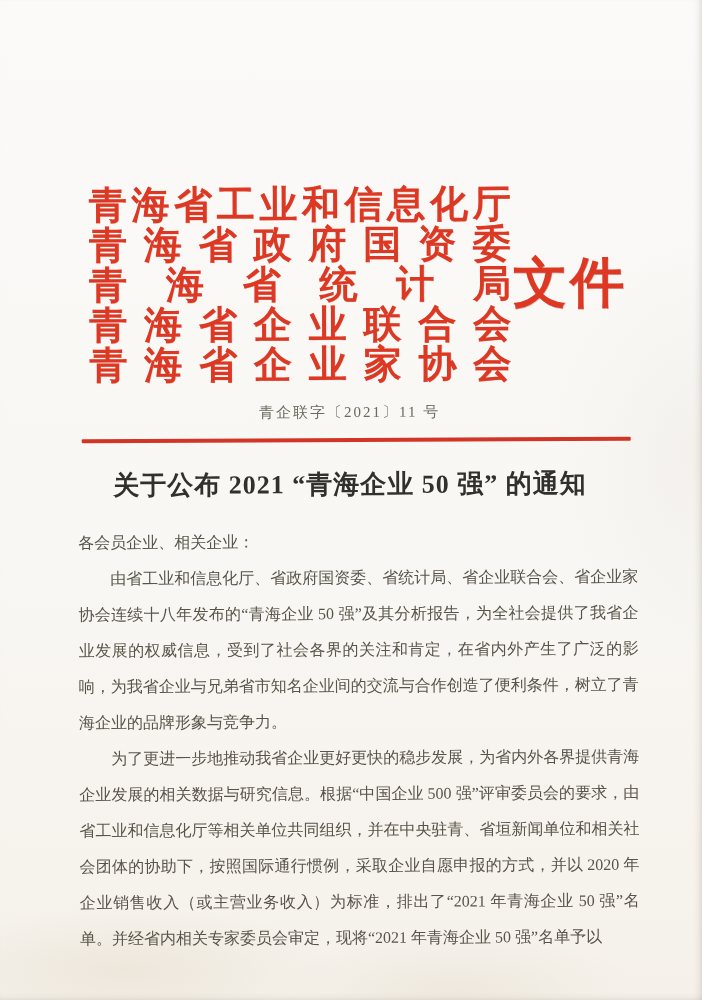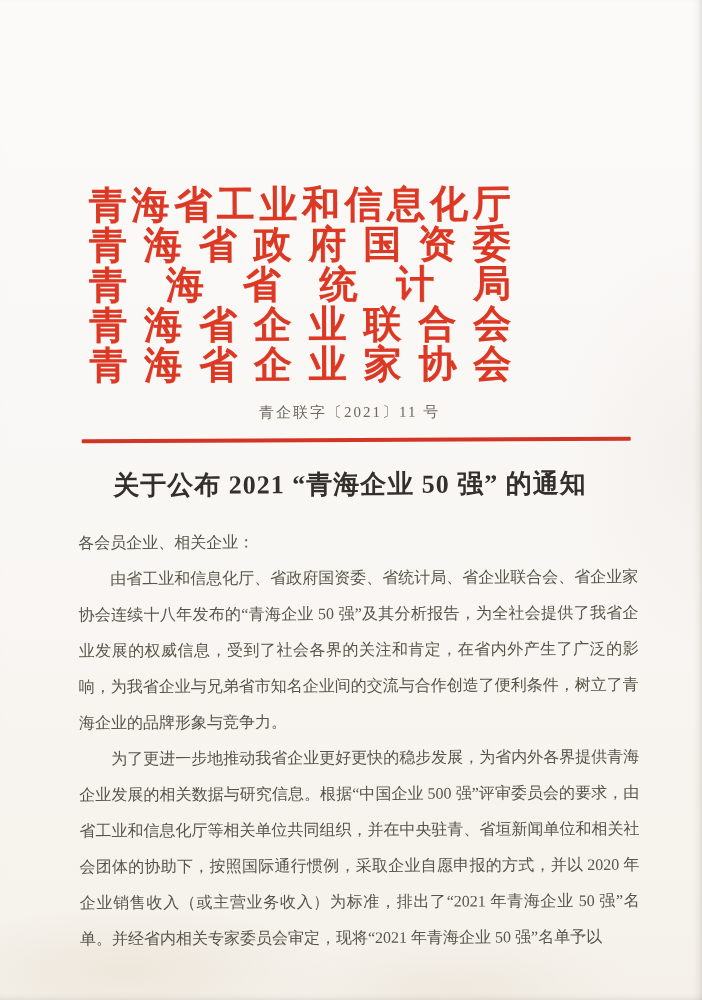--- a/index.html
+++ b/index.html
@@ -173,20 +173,21 @@
             <span>青</span>
             <span>海</span>
             <span>省</span>
             <span>企</span>
             <span>业</span>
             <span>家</span>
             <span>协</span>
             <span>会</span>
           </div>
       </div>
+      <div class="doc-type">文件</div>
     </div>
 
     <div class="doc-number">青企联字〔2021〕11 号</div>
 
     <div class="red-rule"></div>
 
     <h1 class="title">关于公布 2021 “青海企业 50 强” 的通知</h1>
 
     <div class="body-text">
       <p class="salutation">各会员企业、相关企业：</p>

